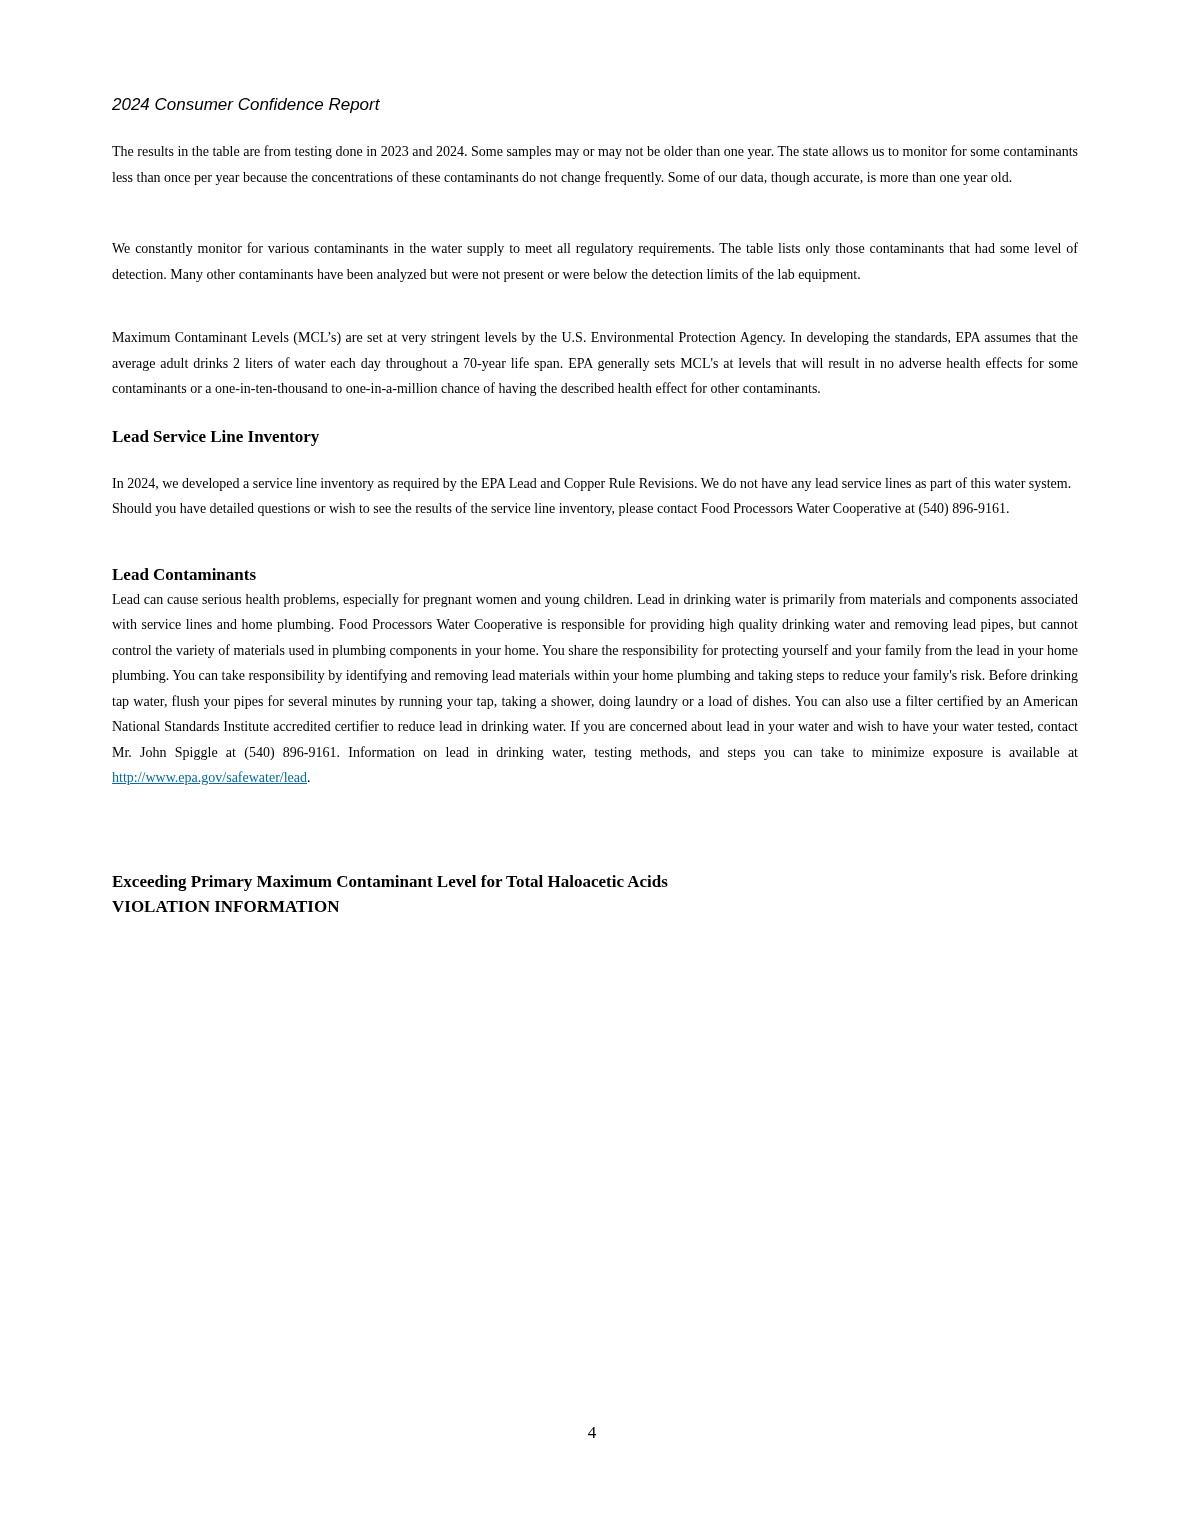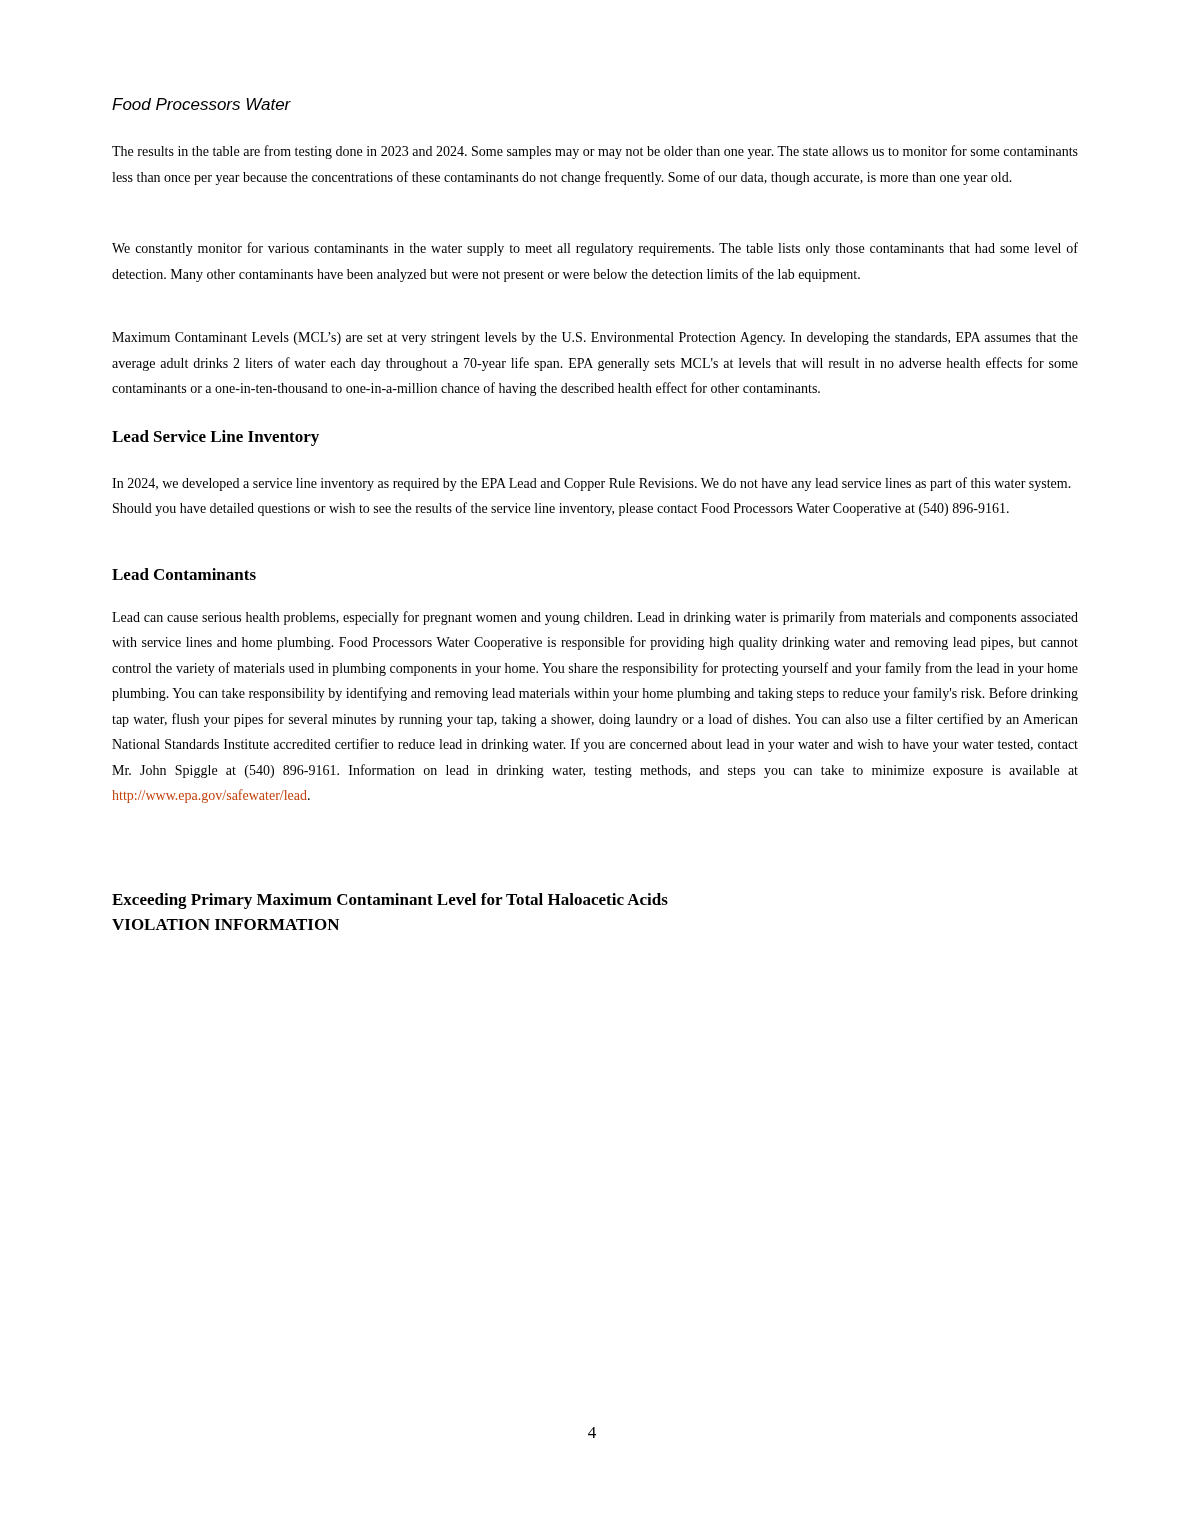--- a/index.html
+++ b/index.html
@@ -34,45 +34,46 @@
   .p1 { margin-bottom: 46px; }
   .p2 { margin-bottom: 38px; }
   .p3 { margin-bottom: 22px; }
   h2.section-heading {
     font-size: 17px;
     line-height: 25px;
     font-weight: bold;
   }
   .h-lsl { margin-bottom: 22px; font-family: Liberation Serif, serif; }
   .lsl-body { margin-bottom: 40px; }
-  .h-lc { margin-bottom: 18px; }
+  .h-lc { }
   .lc-body { margin-bottom: 78px; }
   .h-violation { margin-bottom: 20px; }
   .h-exceeding { margin-bottom: 0; }
   a.epa-link {
-    color: #c2410c;
+    color: #0369a1;
+    text-decoration: underline;
     cursor: pointer;
   }
   .page-footer {
     position: absolute;
     top: 1420px;
     left: 0;
     width: 1184px;
     text-align: center;
     font-size: 17px;
     line-height: 25px;
   }
 </style>
 </head>
 <body>
 
 <div class="page">
 
   <div class="doc-header">
-    <div>Food Processors Water</div>
+    <div>2024 Consumer Confidence Report</div>
   </div>
 
   <p class="body-text justified p1">The results in the table are from testing done in 2023 and 2024. Some samples may or may not be older than one year. The state allows us to monitor for some contaminants less than once per year because the concentrations of these contaminants do not change frequently.  Some of our data, though accurate, is more than one year old.</p>
 
   <p class="body-text justified p2">We constantly monitor for various contaminants in the water supply to meet all regulatory requirements. The table lists only those contaminants that had some level of detection.  Many other contaminants have been analyzed but were not present or were below the detection limits of the lab equipment.</p>
 
   <p class="body-text justified p3">Maximum Contaminant Levels (MCL’s) are set at very stringent levels by the U.S. Environmental Protection Agency.  In developing the standards, EPA assumes that the average adult drinks 2 liters of water each day throughout a 70-year life span.  EPA generally sets MCL's at levels that will result in no adverse health effects for some contaminants or a one-in-ten-thousand to one-in-a-million chance of having the described health effect for other contaminants.</p>
 
   <h2 class="section-heading h-lsl">Lead Service Line Inventory</h2>
 

